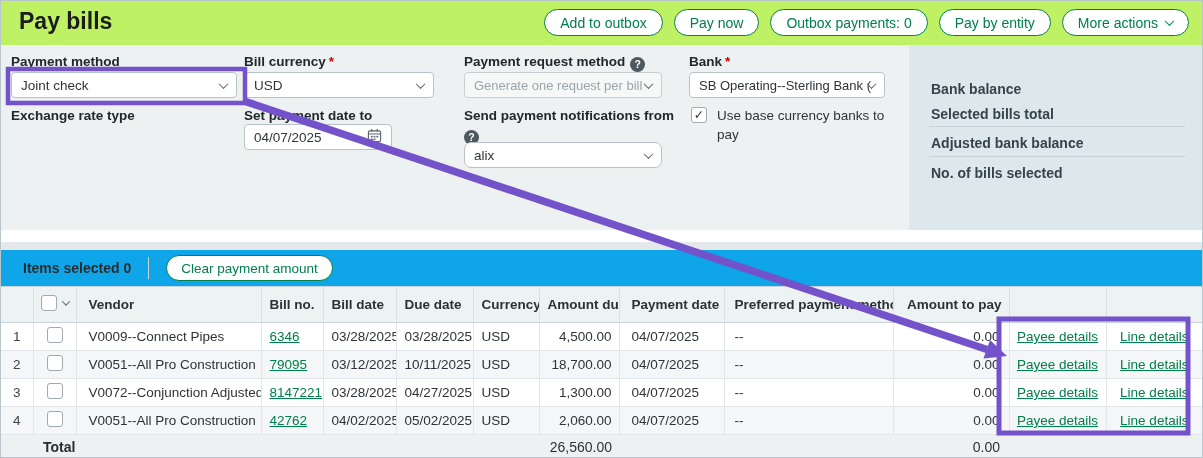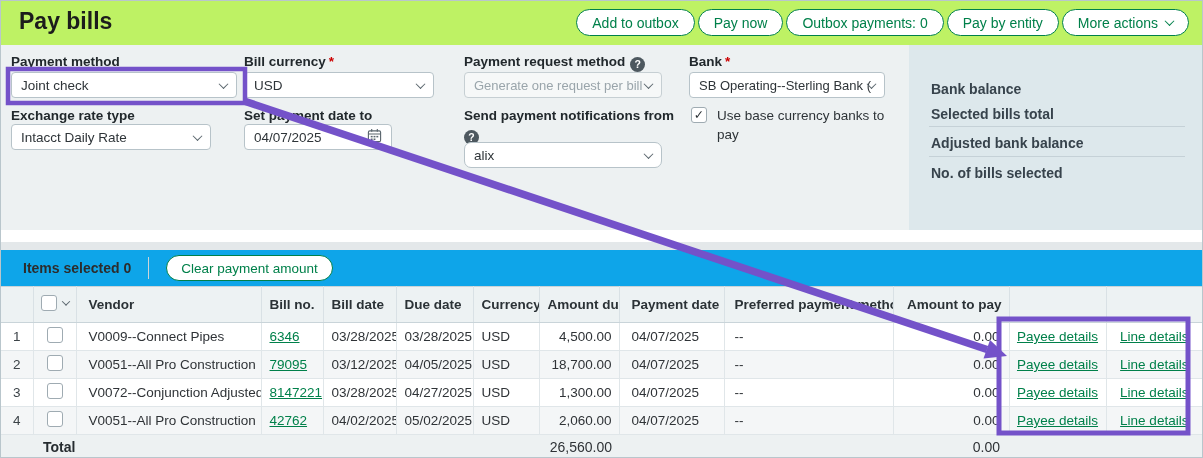--- a/index.html
+++ b/index.html
@@ -2,21 +2,21 @@
 <html><head>
 <meta charset="utf-8">
 <style>
   * { box-sizing: border-box; margin: 0; padding: 0; }
   body { background:#fff; font-family:"Liberation Sans","DejaVu Sans",sans-serif; }
   .page{ position:relative; width:1203px; height:458px; border:1px solid #b9c6cc; background:#fff; overflow:hidden; color:#2e3438;}
 
   
   .topbar{ position:absolute; top:0; left:0; width:100%; height:44px; background:#bef264;}
   .page-title{ position:absolute; left:18px; top:7px; font-size:23px; font-weight:700; color:#1c1c1c;}
-  .actions{ position:absolute; right:13px; top:8px; display:flex; gap:3px; align-items:center;}
+  .actions{ position:absolute; right:13px; top:8px; display:flex; gap:11px; align-items:center;}
   .btn{ display:inline-flex; align-items:center; gap:8px; height:27px; padding:0 15px; background:#fff;
         border:1.5px solid #00804a; border-radius:15px; color:#00804a; font-size:14px; cursor:pointer; white-space:nowrap;}
   .chev{ display:inline-block; width:7px; height:7px; border-right:1.6px solid #5a666d; border-bottom:1.6px solid #5a666d;
          transform:rotate(45deg) translate(-1px,-1px);}
   .chev.green{ border-color:#00804a; }
 
   
   .formwrap{ position:absolute; top:44px; left:0; width:1203px; height:185px; background:#edf1f2;}
   .panel{ position:absolute; left:908px; top:0; width:295px; height:185px; background:#dde8ec;}
   .flabel{ position:absolute; font-size:13.5px; font-weight:600; color:#21282c; white-space:nowrap;}
@@ -111,24 +111,20 @@
 
     <div class="flabel" style="left:688px; top:9px;">
       <span>Bank</span><span class="req">*</span>
     </div>
     <div class="select" style="left:688px; top:27px; width:196px; font-size:13px; padding-right:20px;">
       <span>SB Operating--Sterling Bank (</span>
       <span class="chev"></span>
     </div>
 
     <div class="flabel" style="left:10px; top:63px;">Exchange rate type</div>
-    <div class="select" style="left:10px; top:79px; width:200px;">
-      <span>Intacct Daily Rate</span>
-      <span class="chev"></span>
-    </div>
 
     <div class="flabel" style="left:243px; top:63px;">Set payment date to</div>
     <div class="input" style="left:243px; top:79px; width:148px;">
       <span>04/07/2025</span>
       <span class="cal">
         <svg width="15" height="15" viewBox="0 0 16 16">
             <rect x="1.5" y="3" width="13" height="11.5" rx="1.5" fill="none" stroke="#5a666d" stroke-width="1.2"></rect>
             <line x1="1.5" y1="6.4" x2="14.5" y2="6.4" stroke="#5a666d" stroke-width="1.2"></line>
             <line x1="5" y1="1" x2="5" y2="4" stroke="#5a666d" stroke-width="1.2"></line>
             <line x1="11" y1="1" x2="11" y2="4" stroke="#5a666d" stroke-width="1.2"></line>
@@ -228,21 +224,21 @@
           <td class="c-right" style="padding-right:9px;">0.00</td>
           <td class="c-link"><a class="glink">Payee details</a></td>
           <td class="c-link"><a class="glink">Line details</a></td>
         </tr>
         <tr class="alt">
           <td class="c-num">2</td>
           <td class="c-check"><span class="cbx"></span></td>
           <td class="c-vendor">V0051--All Pro Construction</td>
           <td><a class="glink">79095</a></td>
           <td>03/12/2025</td>
-          <td>04/05/2025</td>
+          <td>10/11/2025</td>
           <td>USD</td>
           <td class="c-right">18,700.00</td>
           <td class="c-paydate">04/07/2025</td>
           <td style="padding-left:10px;">--</td>
           <td class="c-right" style="padding-right:9px;">0.00</td>
           <td class="c-link"><a class="glink">Payee details</a></td>
           <td class="c-link"><a class="glink">Line details</a></td>
         </tr>
         <tr>
           <td class="c-num">3</td>

